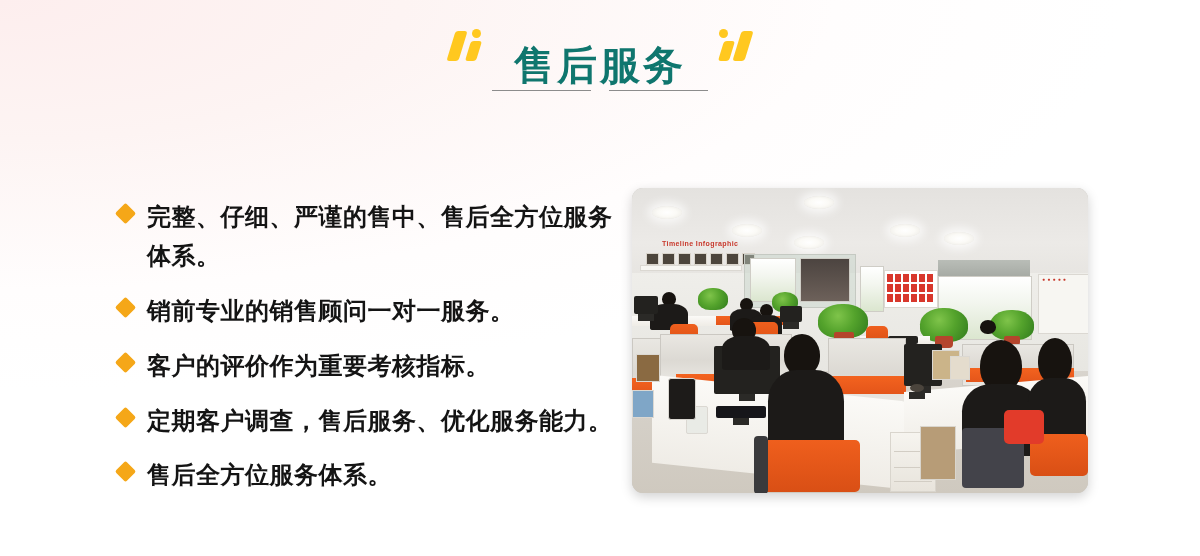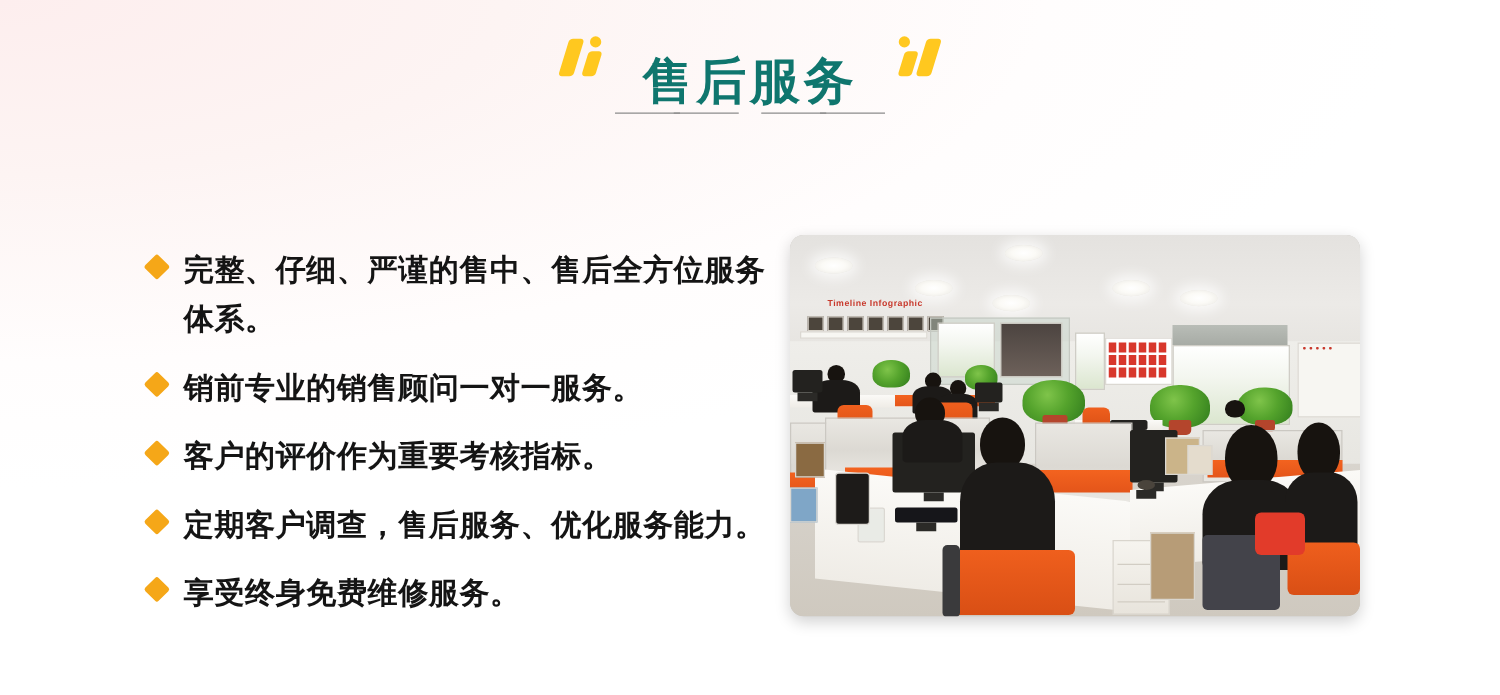--- a/index.html
+++ b/index.html
@@ -383,21 +383,21 @@
       <span class="bullet-text">客户的评价作为重要考核指标。</span>
     </div>
 
     <div class="bullet-item">
       <span class="diamond"></span>
       <span class="bullet-text">定期客户调查，售后服务、优化服务能力。</span>
     </div>
 
     <div class="bullet-item">
       <span class="diamond"></span>
-      <span class="bullet-text">享受终身免费维修服务。</span>
+      <span class="bullet-text">售后全方位服务体系。</span>
     </div>
 
   </div>
 
   <div class="photo-wrap">
     <div class="photo">
 
       <div class="ph-ceiling"></div>
       <div class="ph-wall"></div>
       <div class="ph-floorzone"></div>

